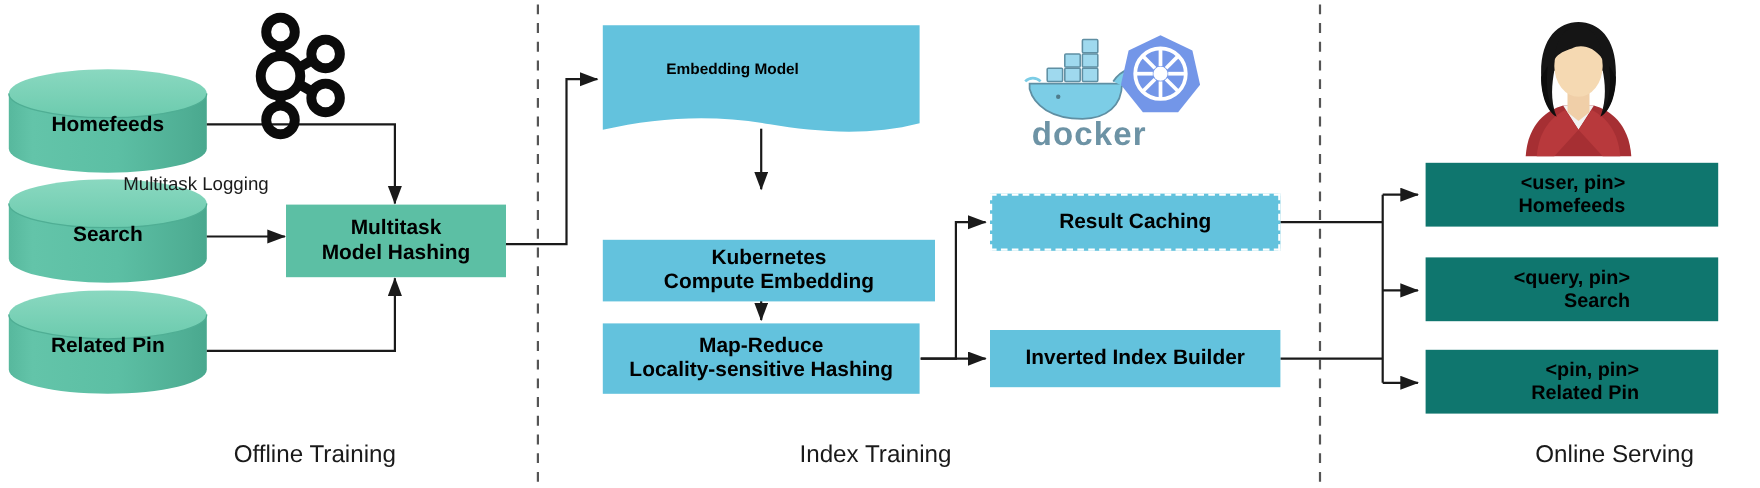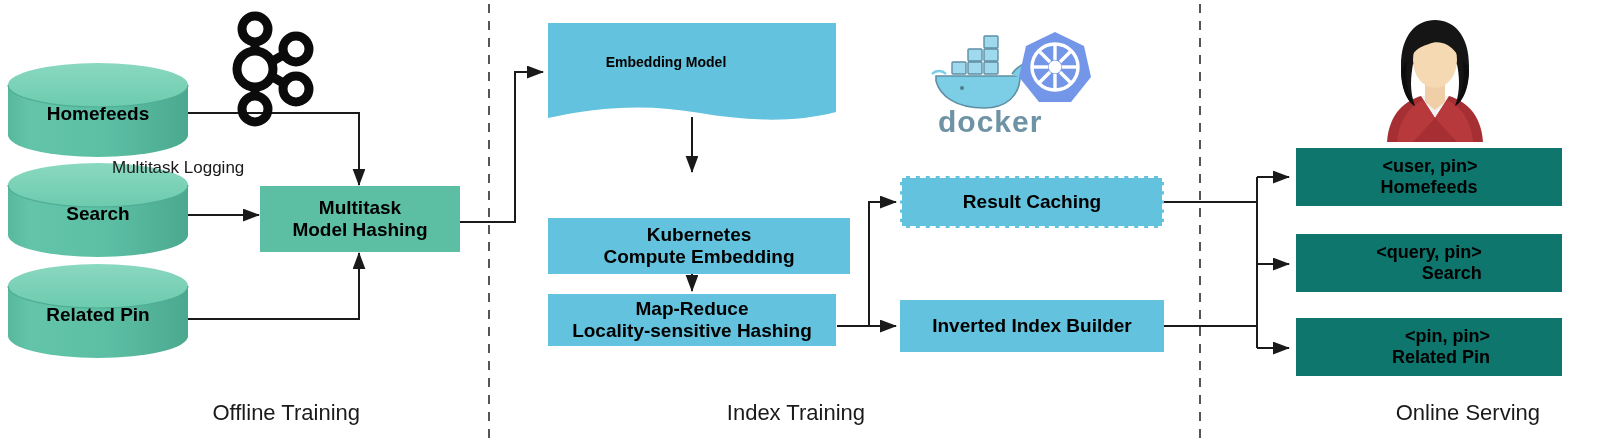--- a/index.html
+++ b/index.html
@@ -261,21 +261,21 @@
     <span>Embedding Model</span>
   </div>
 
   <div class="node blue-box" style="left:548px; top:175px; width:302px; height:56px;margin-top:43px;">
     <div>
       <div>Kubernetes</div>
       <div>Compute Embedding</div>
     </div>
   </div>
 
-  <div class="node blue-box" style="left:548px; top:294px; width:288px; height:52px;">
+  <div class="node blue-box" style="left:548px; top:294px; width:288px; height:64px;">
     <div>
       <div>Map-Reduce</div>
       <div>Locality-sensitive Hashing</div>
     </div>
   </div>
 
   <div class="node blue-box dashed" style="left:900px; top:176px; width:264px; height:52px;">
     <span>Result Caching</span>
   </div>
 

